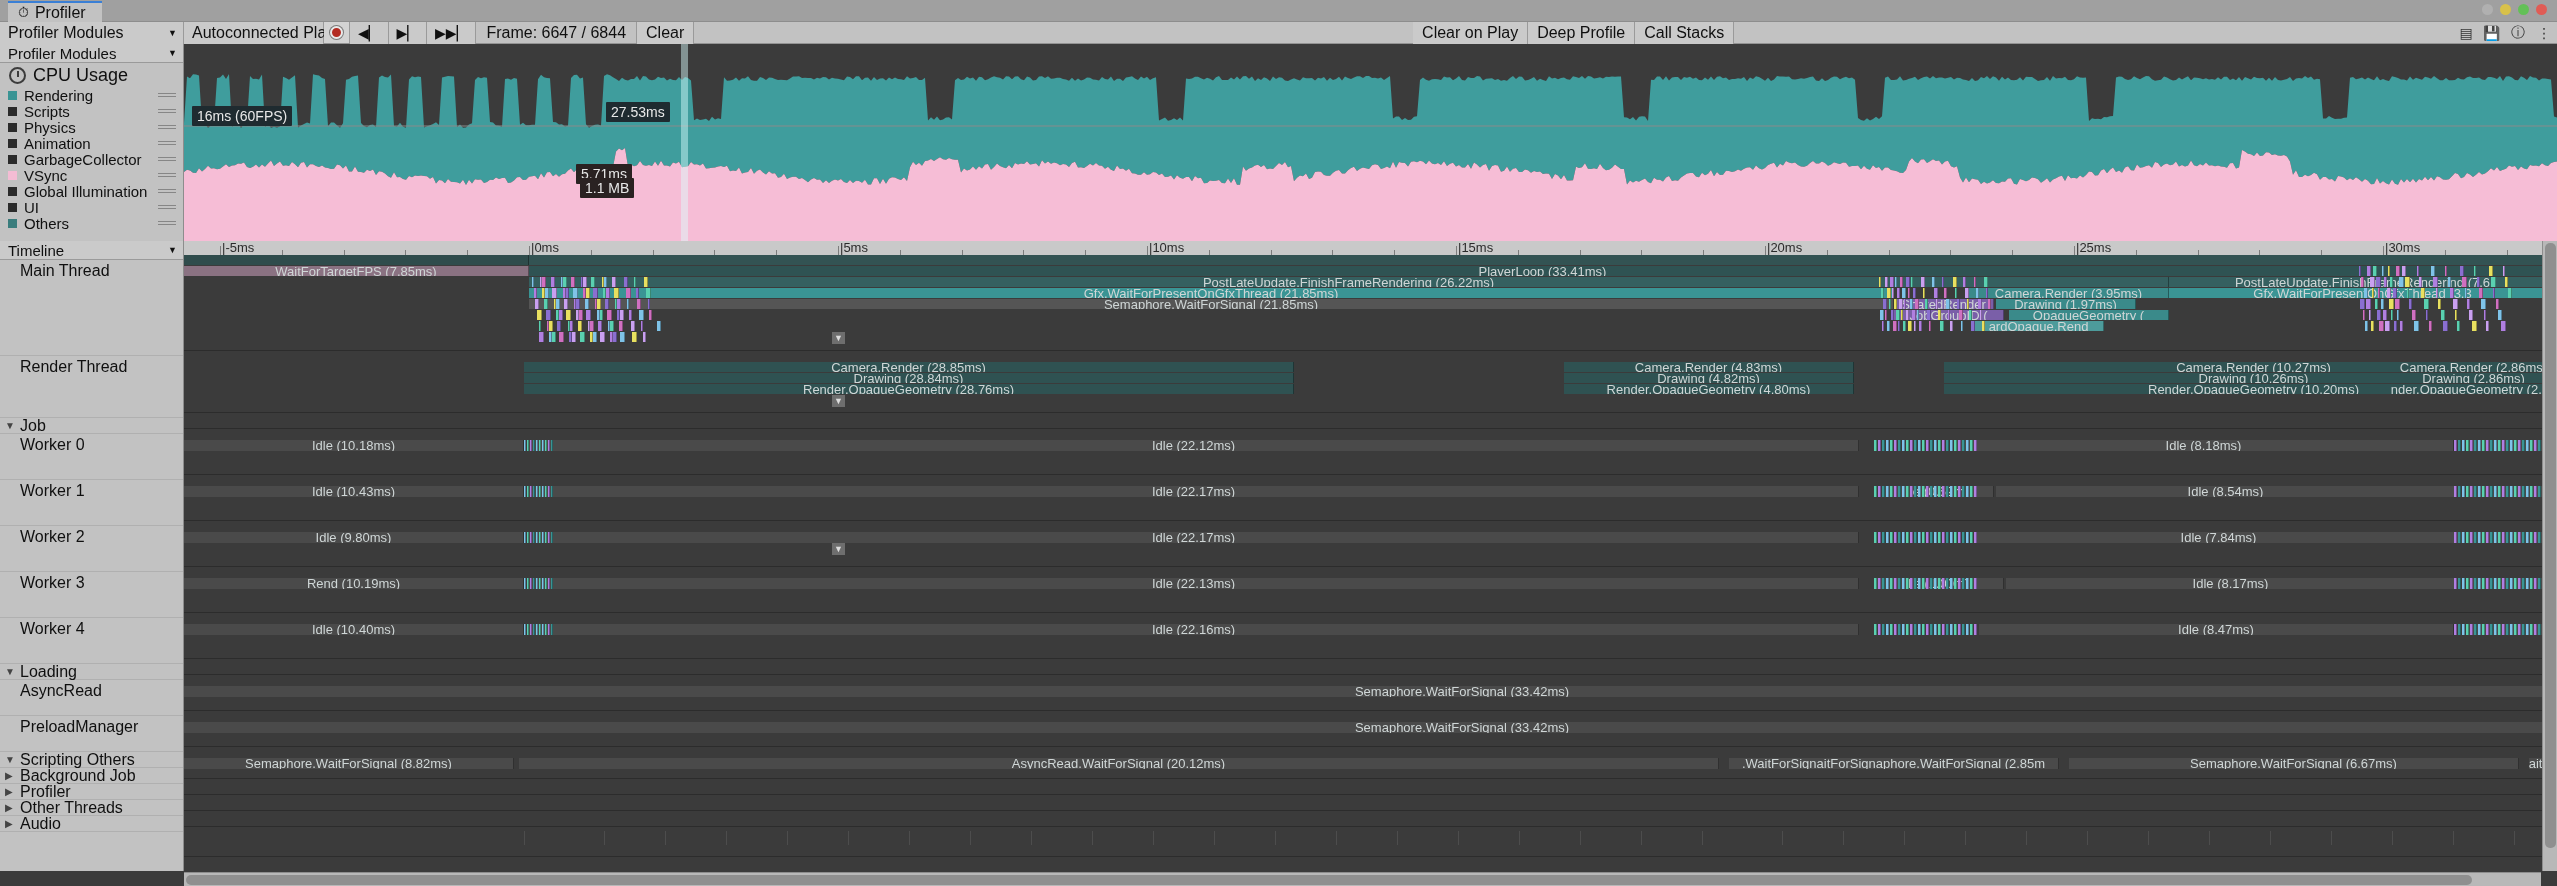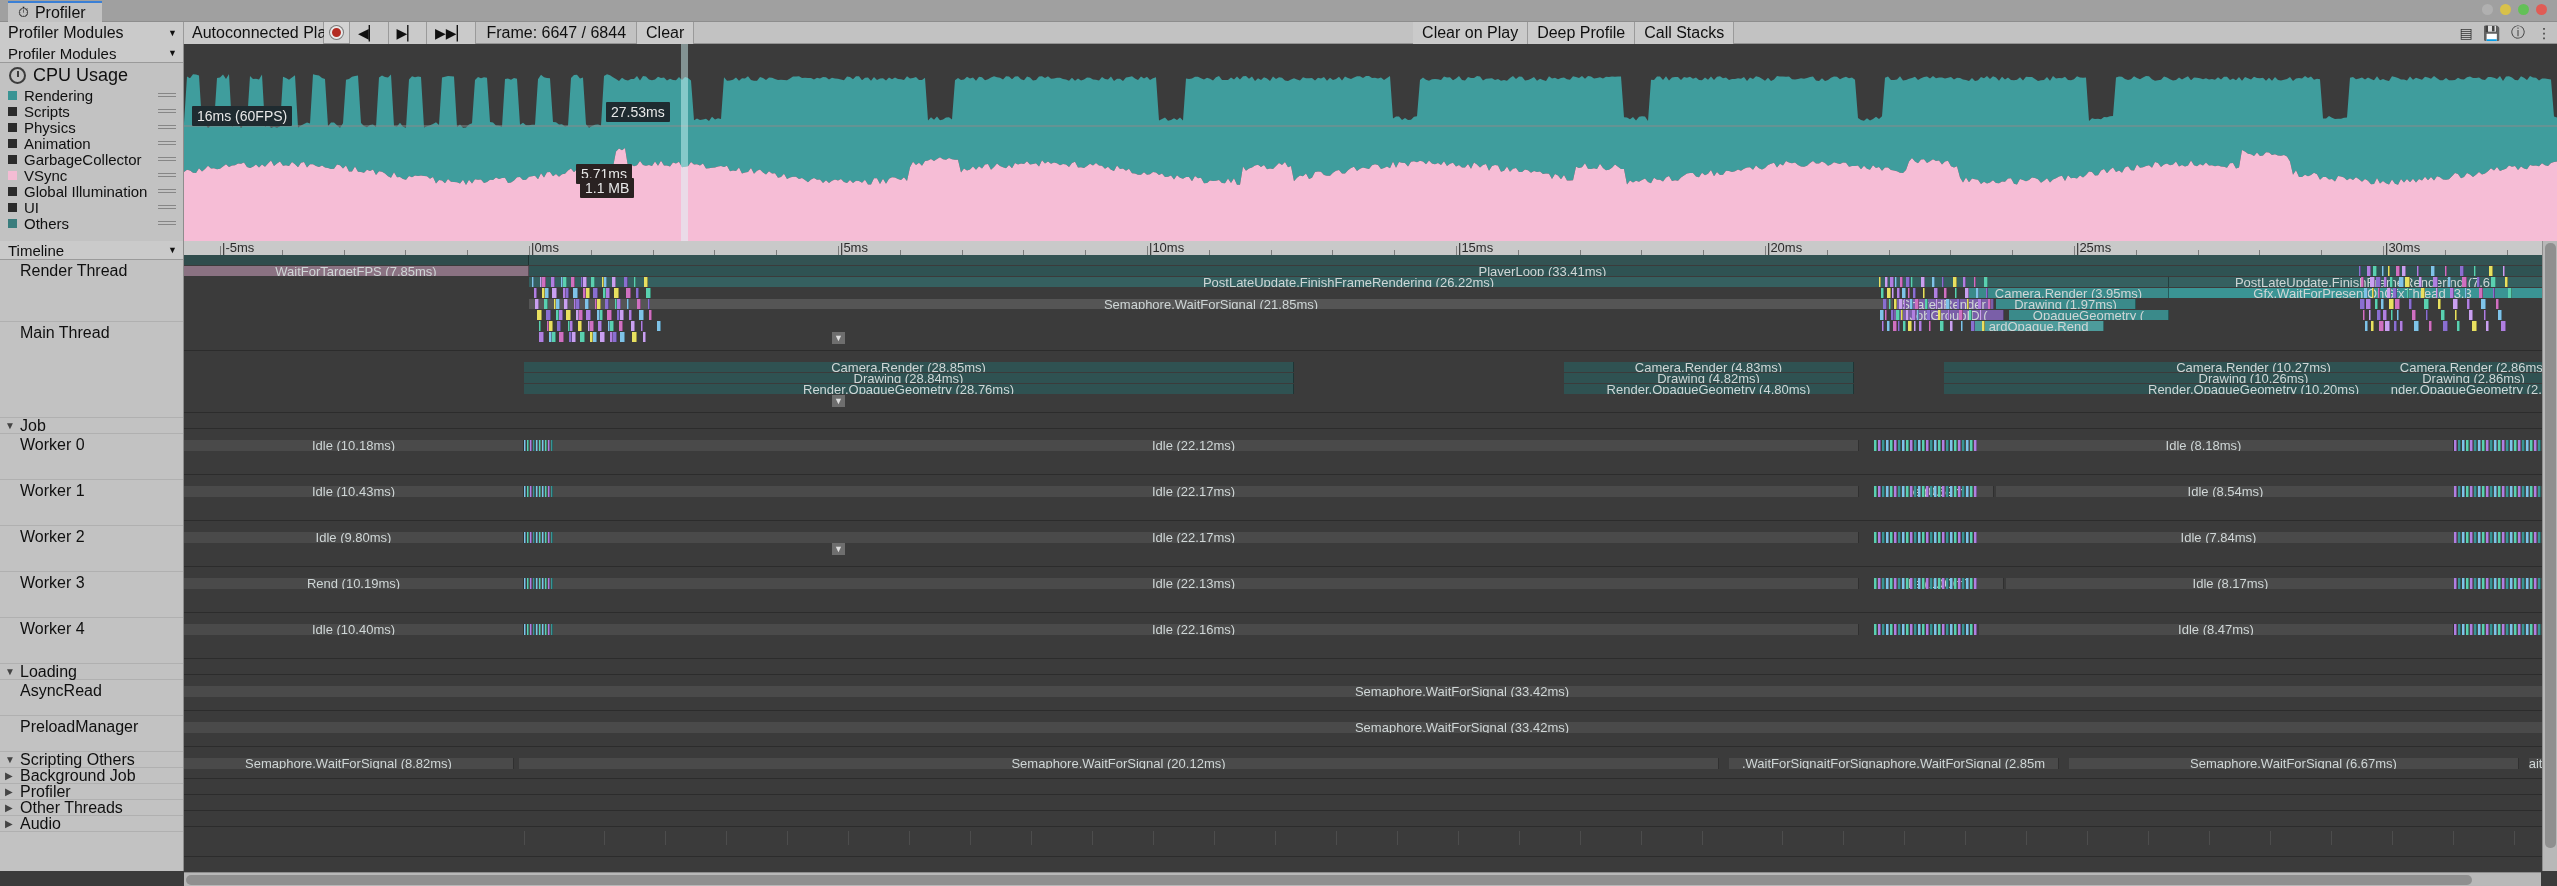--- a/index.html
+++ b/index.html
@@ -303,25 +303,25 @@
   </div>
 
   <div class="tlpane">
 
     <div class="tl-left">
       <div class="tl-hdr">
         <span>Timeline</span>
         <span class="caret">▼</span>
       </div>
       <div id="tl-rows">
+          <div class="thr" style="height: 96px;">
+            <span>Main Thread</span>
+          </div>
           <div class="thr" style="height: 62px;">
             <span>Render Thread</span>
-          </div>
-          <div class="thr" style="height: 96px;">
-            <span>Main Thread</span>
           </div>
           <div class="grp" style="height: 16px;">
             <span class="tri">▼</span>
             <span>Job</span>
           </div>
           <div class="thr" style="height: 46px;">
             <span>Worker 0</span>
           </div>
           <div class="thr" style="height: 46px;">
             <span>Worker 1</span>
@@ -430,20 +430,23 @@
             </div>
             <div class="bar" style="left: 345px; width: 2028px; top: 11px; height: 10px; background: rgb(47, 83, 83);">
               <span>PlayerLoop (33.41ms)</span>
             </div>
             <div class="bar" style="left: 345px; width: 1640px; top: 22px; height: 10px; background: rgb(53, 96, 96);">
               <span>PostLateUpdate.FinishFrameRendering (26.22ms)</span>
             </div>
             <div class="bar" style="left: 1985px; width: 388px; top: 22px; height: 10px; background: rgb(53, 96, 96);">
               <span>PostLateUpdate.FinishFrameRendering (7.6</span>
             </div>
+            <div class="bar" style="left: 345px; width: 1365px; top: 33px; height: 10px; background: rgb(58, 148, 148);">
+              <span>Gfx.WaitForPresentOnGfxThread (21.85ms)</span>
+            </div>
             <div class="bar" style="left: 1785px; width: 200px; top: 33px; height: 10px; background: rgb(58, 138, 138);">
               <span>Camera.Render (3.95ms)</span>
             </div>
             <div class="bar" style="left: 1985px; width: 388px; top: 33px; height: 10px; background: rgb(58, 148, 148);">
               <span>Gfx.WaitForPresentOnGfxThread (3.3</span>
             </div>
             <div class="bar" style="left: 345px; width: 1365px; top: 44px; height: 10px; background: rgb(85, 85, 85);">
               <span>Semaphore.WaitForSignal (21.85ms)</span>
             </div>
             <div class="bar" style="left: 1710px; width: 100px; top: 44px; height: 10px; background: rgb(122, 95, 168);">
@@ -2561,21 +2564,21 @@
           <div class="laneband" style="height: 36px;">
             <div class="bar" style="left: 0px; width: 2557px; top: 11px; height: 11px; background: rgb(74, 74, 74);">
               <span>Semaphore.WaitForSignal (33.42ms)</span>
             </div>
           </div>
           <div class="laneband" style="height: 32px;">
             <div class="bar" style="left: 0px; width: 330px; top: 11px; height: 11px; background: rgb(74, 74, 74);">
               <span>Semaphore.WaitForSignal (8.82ms)</span>
             </div>
             <div class="bar" style="left: 335px; width: 1200px; top: 11px; height: 11px; background: rgb(74, 74, 74);">
-              <span>Semaphore.WaitForSignal (20.12ms)</span>
+              <span>AsyncRead.WaitForSignal (20.12ms)</span>
             </div>
             <div class="bar" style="left: 1545px; width: 330px; top: 11px; height: 11px; background: rgb(74, 74, 74);">
               <span>.WaitForSignaitForSignaphore.WaitForSignal (2.85m</span>
             </div>
             <div class="bar" style="left: 1885px; width: 450px; top: 11px; height: 11px; background: rgb(74, 74, 74); text-decoration: underline;">
               <span>Semaphore.WaitForSignal (6.67ms)</span>
             </div>
             <div class="bar" style="left: 2345px; width: 212px; top: 11px; height: 11px; background: rgb(74, 74, 74);">
               <span>ore.WaitForSignal | WaitForSignal.WaitForSignal</span>
             </div>

